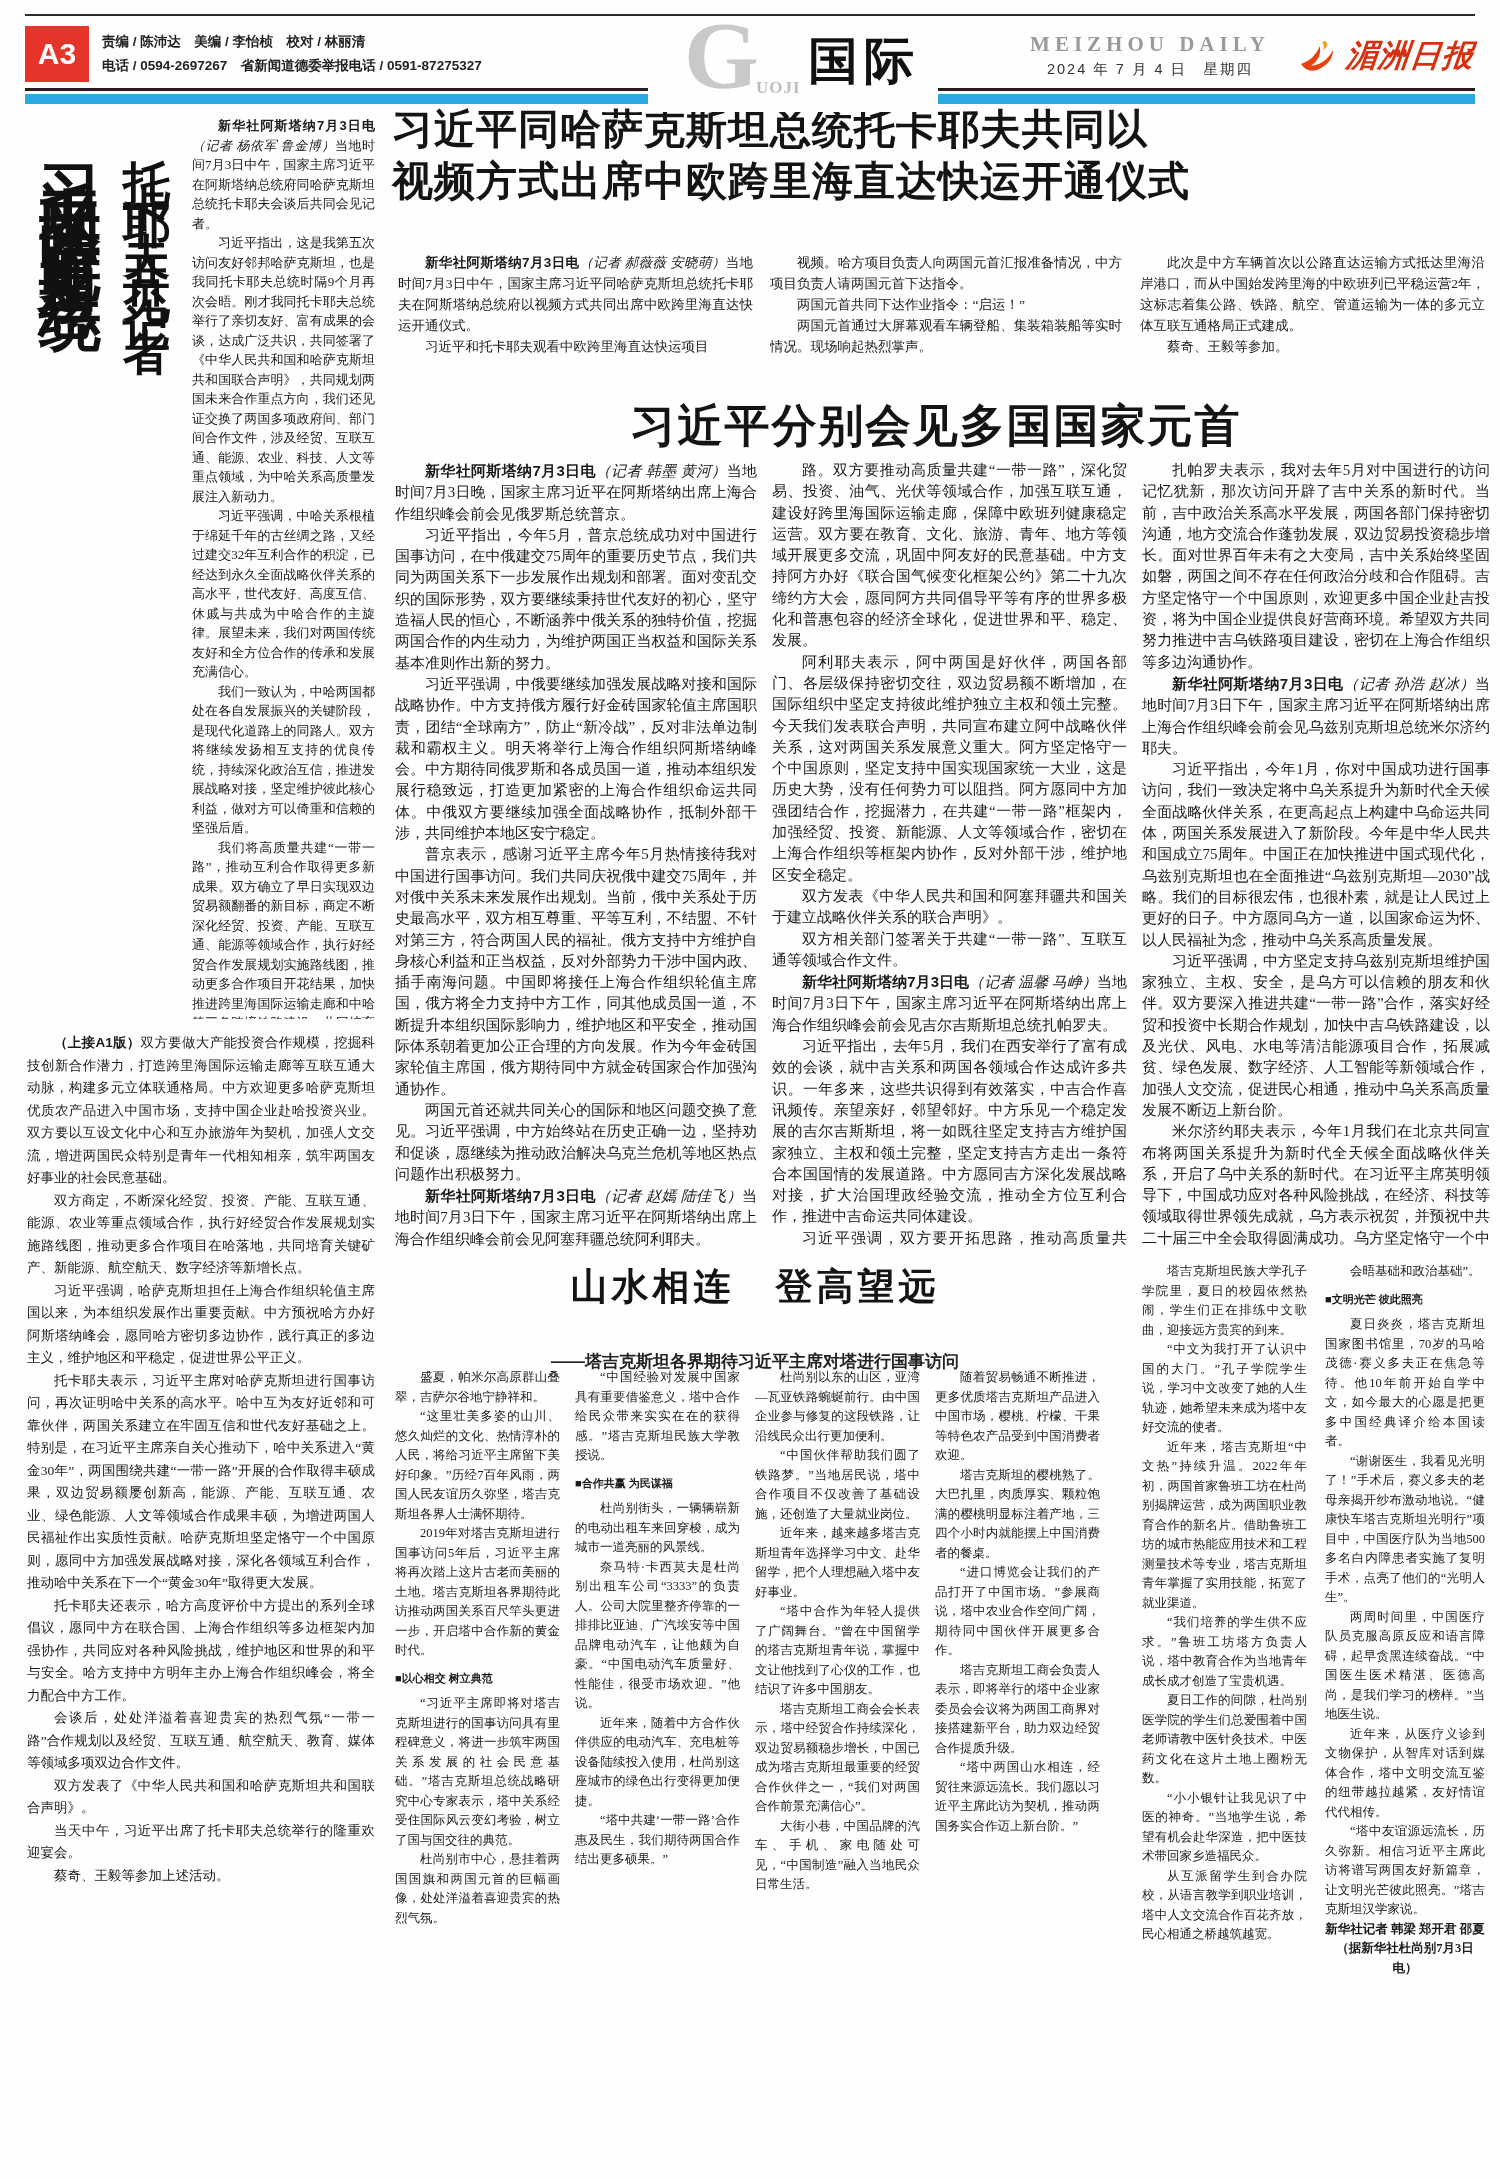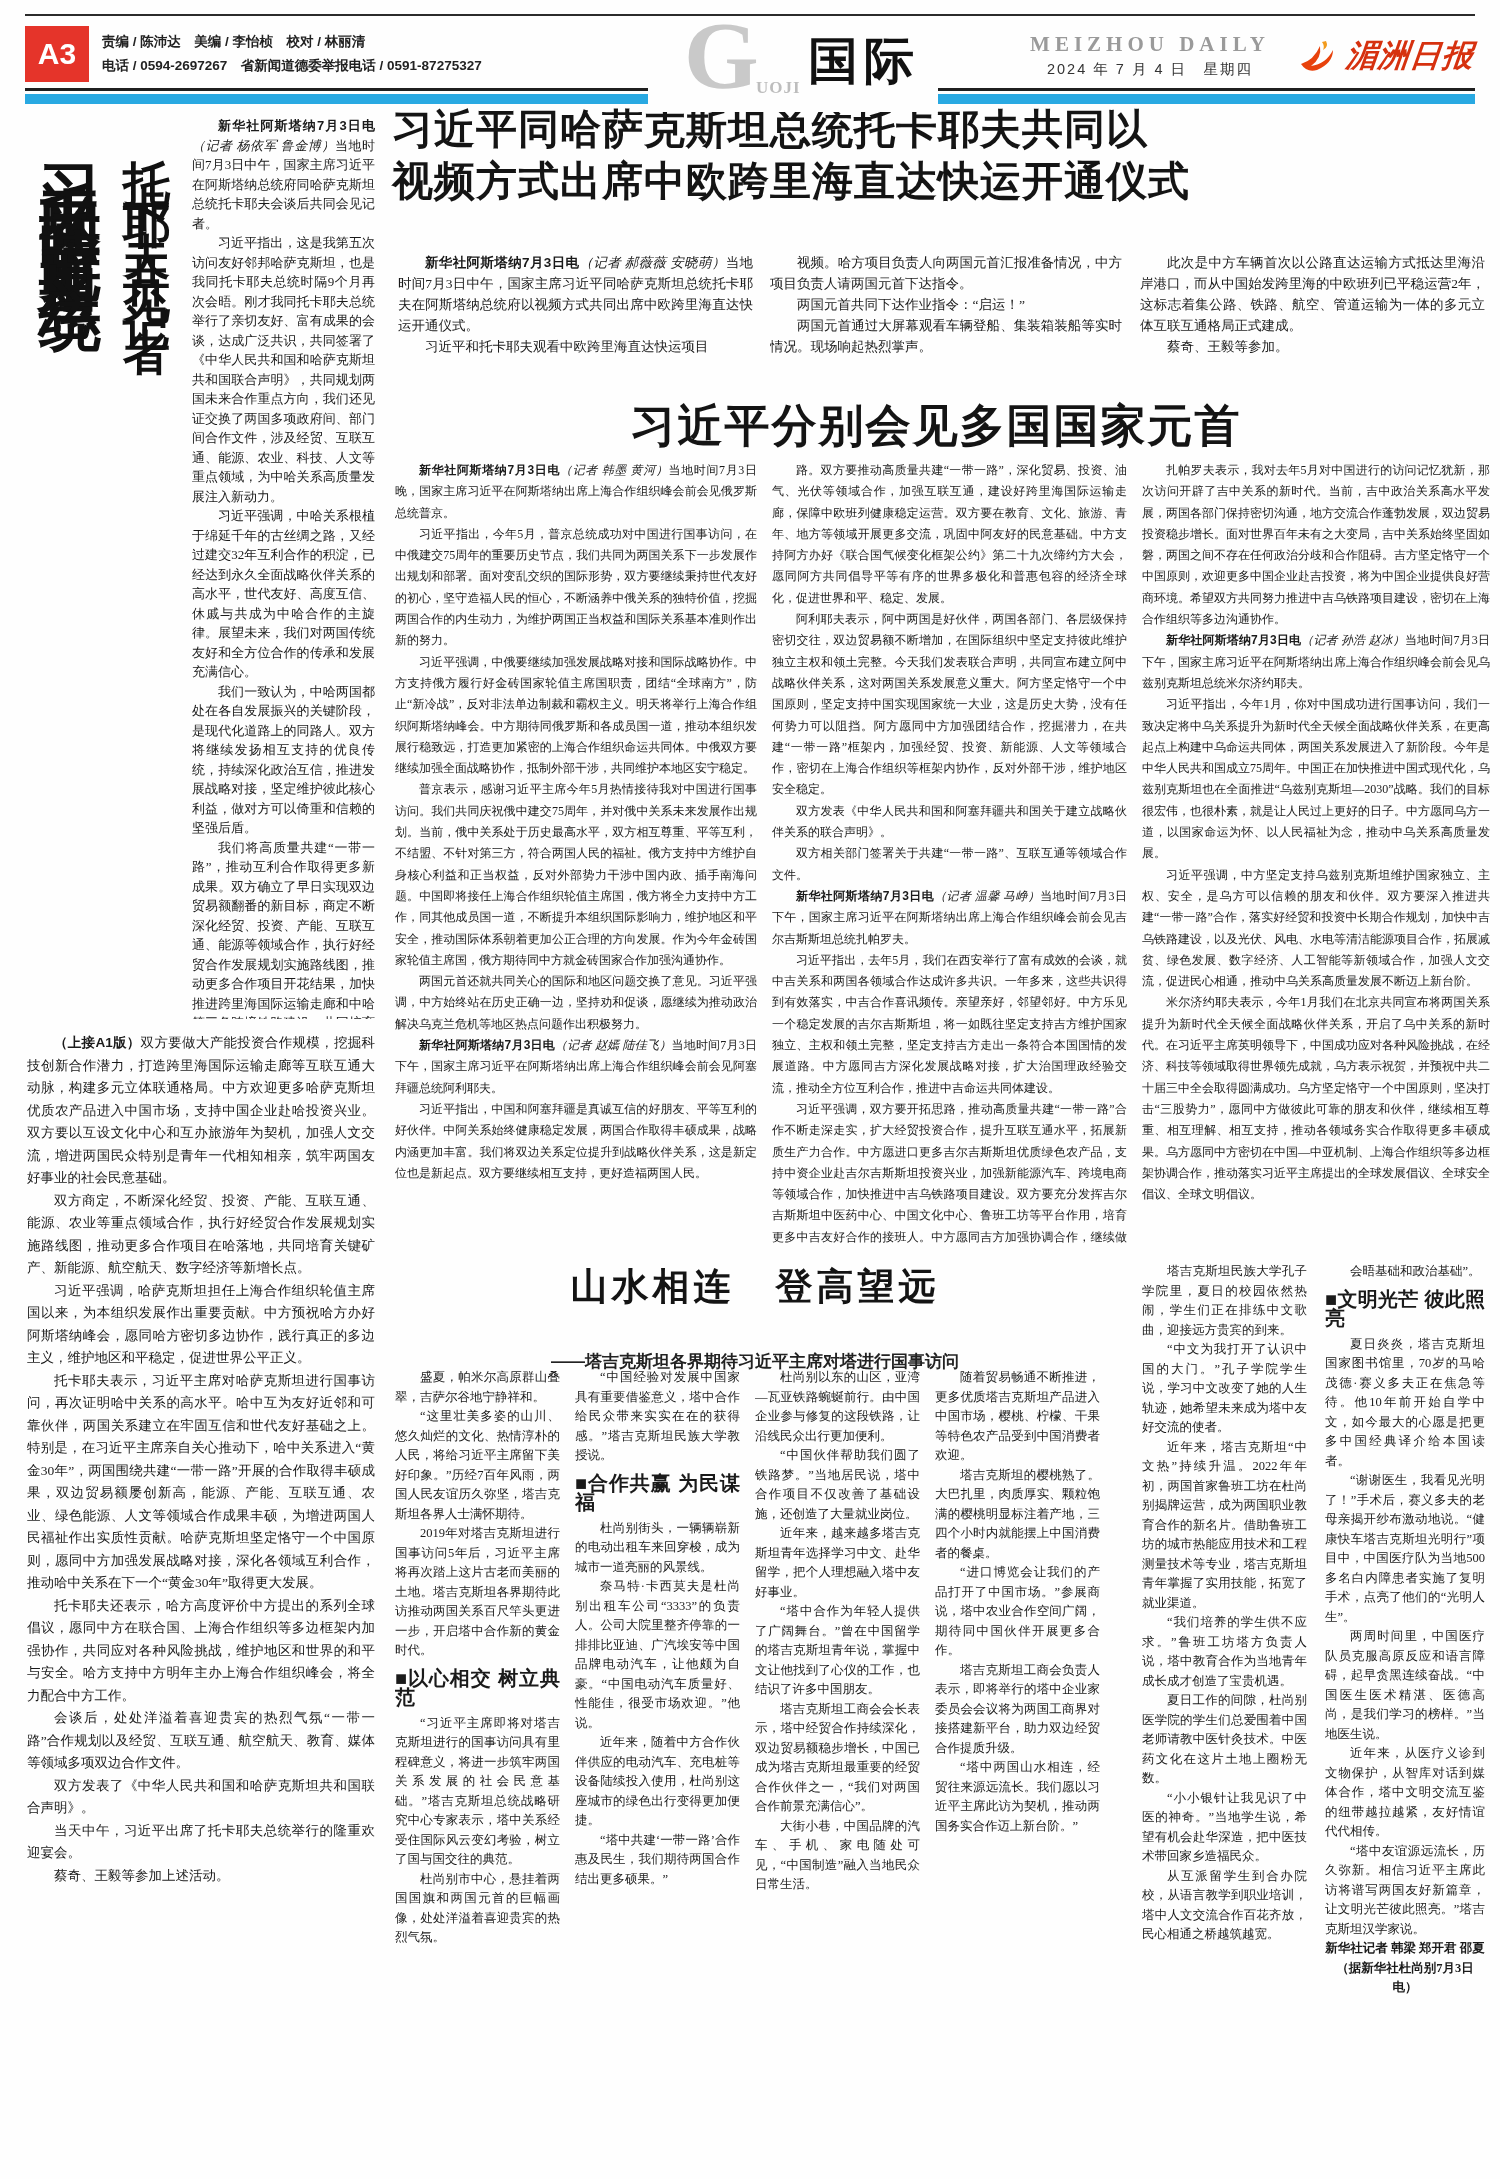--- a/index.html
+++ b/index.html
@@ -26,37 +26,37 @@
       font-family:"Liberation Serif","DejaVu Serif",serif;font-weight:bold;font-size:21px;letter-spacing:5px;}
   .date-line{left:1020px;top:60px;width:260px;text-align:center;color:#333;
       font-family:"Liberation Sans","DejaVu Sans",sans-serif;font-size:14.5px;letter-spacing:2px;}
   .logo{left:1298px;top:24px;width:180px;height:64px;display:flex;align-items:center;}
   .logo-text{font-family:"Liberation Serif","DejaVu Serif",serif;font-weight:bold;font-style:italic;
       font-size:31px;color:#d6310f;letter-spacing:1px;transform:skewX(-6deg);}
   
   .col{overflow:hidden;text-align:justify;}
   .col p{margin:0;text-indent:2em;}
   .col p.sec-head{text-indent:0;font-family:"Liberation Sans","DejaVu Sans",sans-serif;
-      font-weight:bold;font-size:20px;margin:8px 0 6px 0;}
+      font-weight:bold;font-size:11px;margin:8px 0 6px 0;}
   .col b{font-family:"Liberation Sans","DejaVu Sans",sans-serif;}
   .col .reporter{font-style:italic;}
   
   .vtitle{writing-mode:vertical-rl;text-orientation:upright;font-family:"Liberation Sans","DejaVu Sans",sans-serif;
       font-weight:900;color:#111;}
   .vtitle-outer{left:28px;top:118px;height:905px;font-size:62px;letter-spacing:12px;}
   .vtitle-inner{left:116px;top:122px;height:590px;font-size:47px;letter-spacing:24px;}
   .presser-body{left:192px;top:116px;width:183px;height:903px;font-size:13px;line-height:19.5px;}
   
   .exp-h{left:392px;top:102px;width:1088px;text-align:left;font-family:"Liberation Sans","DejaVu Sans",sans-serif;
       font-weight:900;font-size:41px;color:#141414;letter-spacing:1px;}
   .exp-col{top:252px;height:140px;font-size:13.5px;line-height:21px;}
   
   .meet-h{left:392px;top:396px;width:1088px;text-align:center;font-family:"Liberation Sans","DejaVu Sans",sans-serif;
       font-weight:900;font-size:45px;color:#141414;letter-spacing:2px;}
-  .meet-col{top:460px;height:788px;font-size:12px;line-height:21.3px;}
+  .meet-col{top:460px;height:788px;font-size:15px;line-height:21.3px;}
   
   .taj-h{left:395px;top:1262px;width:720px;text-align:center;font-family:"Liberation Sans","DejaVu Sans",sans-serif;
       font-weight:900;font-size:37px;color:#141414;letter-spacing:4px;}
   .taj-sub{left:395px;top:1318px;width:720px;text-align:center;font-family:"Liberation Sans","DejaVu Sans",sans-serif;
       font-weight:bold;font-size:17px;color:#222;margin-top:32px;}
   .taj-col{top:1368px;height:797px;font-size:12.5px;line-height:19.5px;}
   .taj-col-tall{top:1262px;height:903px;font-size:12.5px;line-height:19.5px;}
   .taj-credit{text-align:center;text-indent:0 !important;font-weight:bold;}
   
   .cont-body{left:27px;top:1032px;width:348px;height:1132px;font-size:13.5px;line-height:22.5px;}

